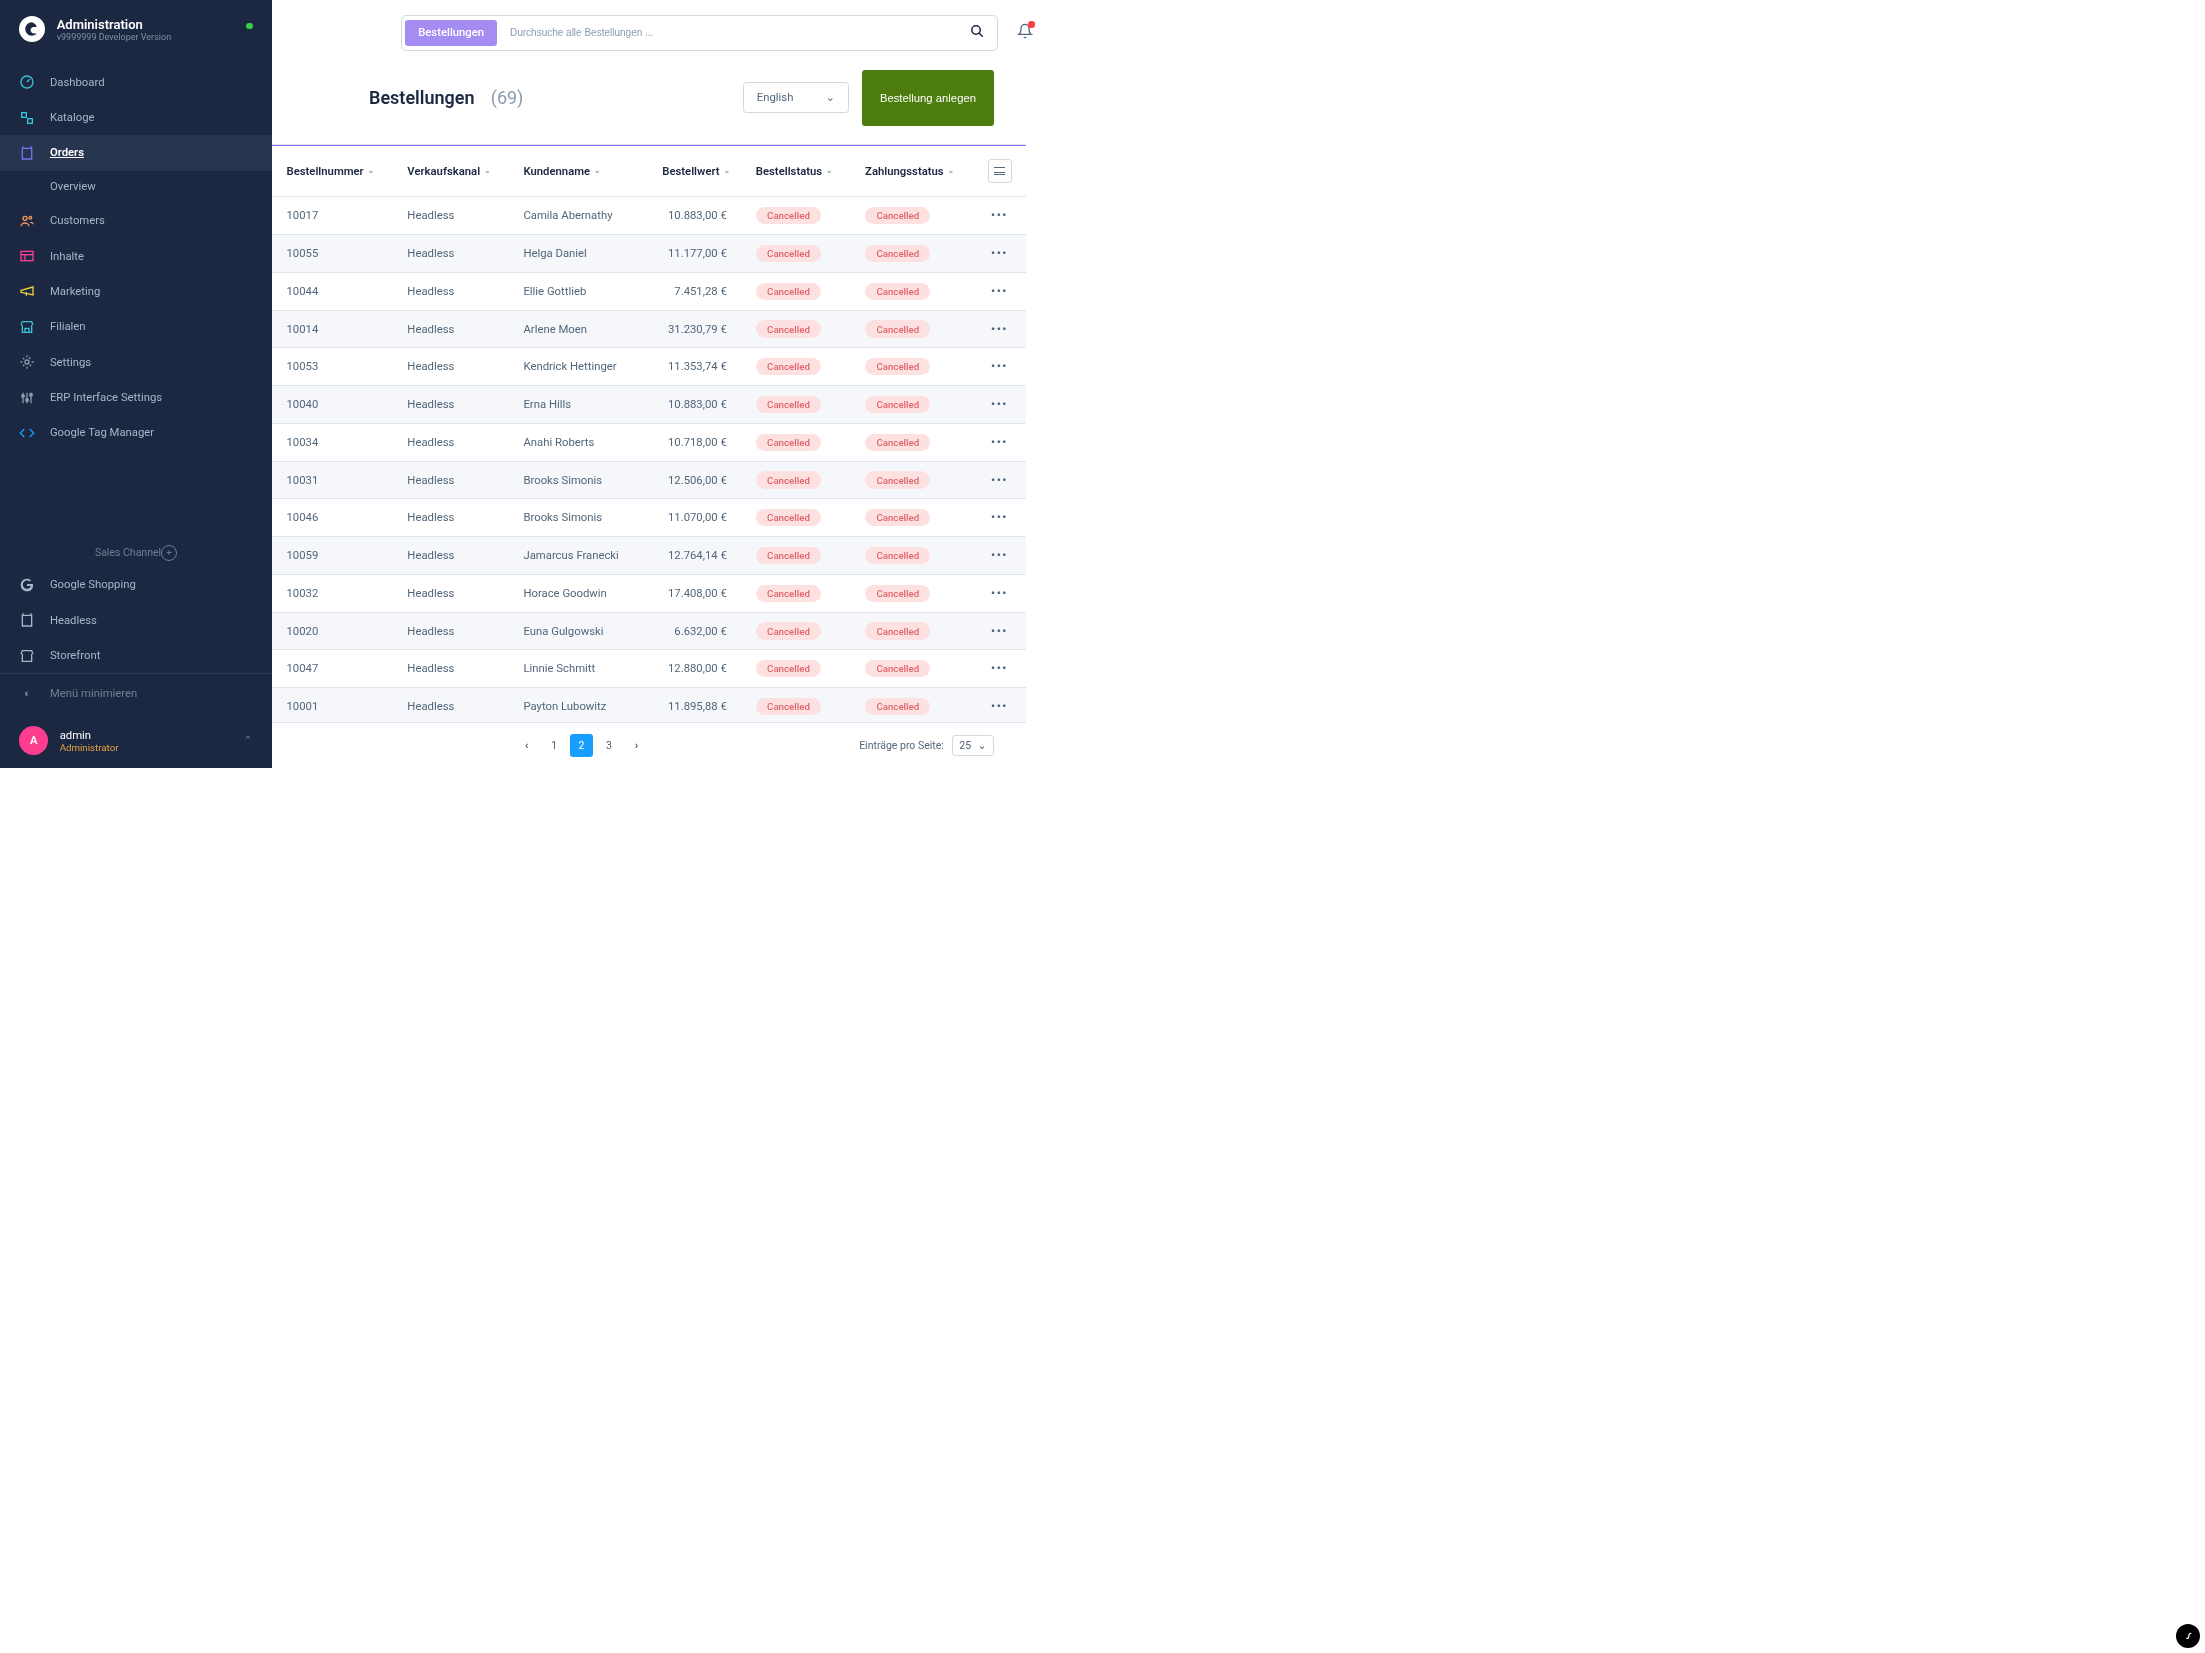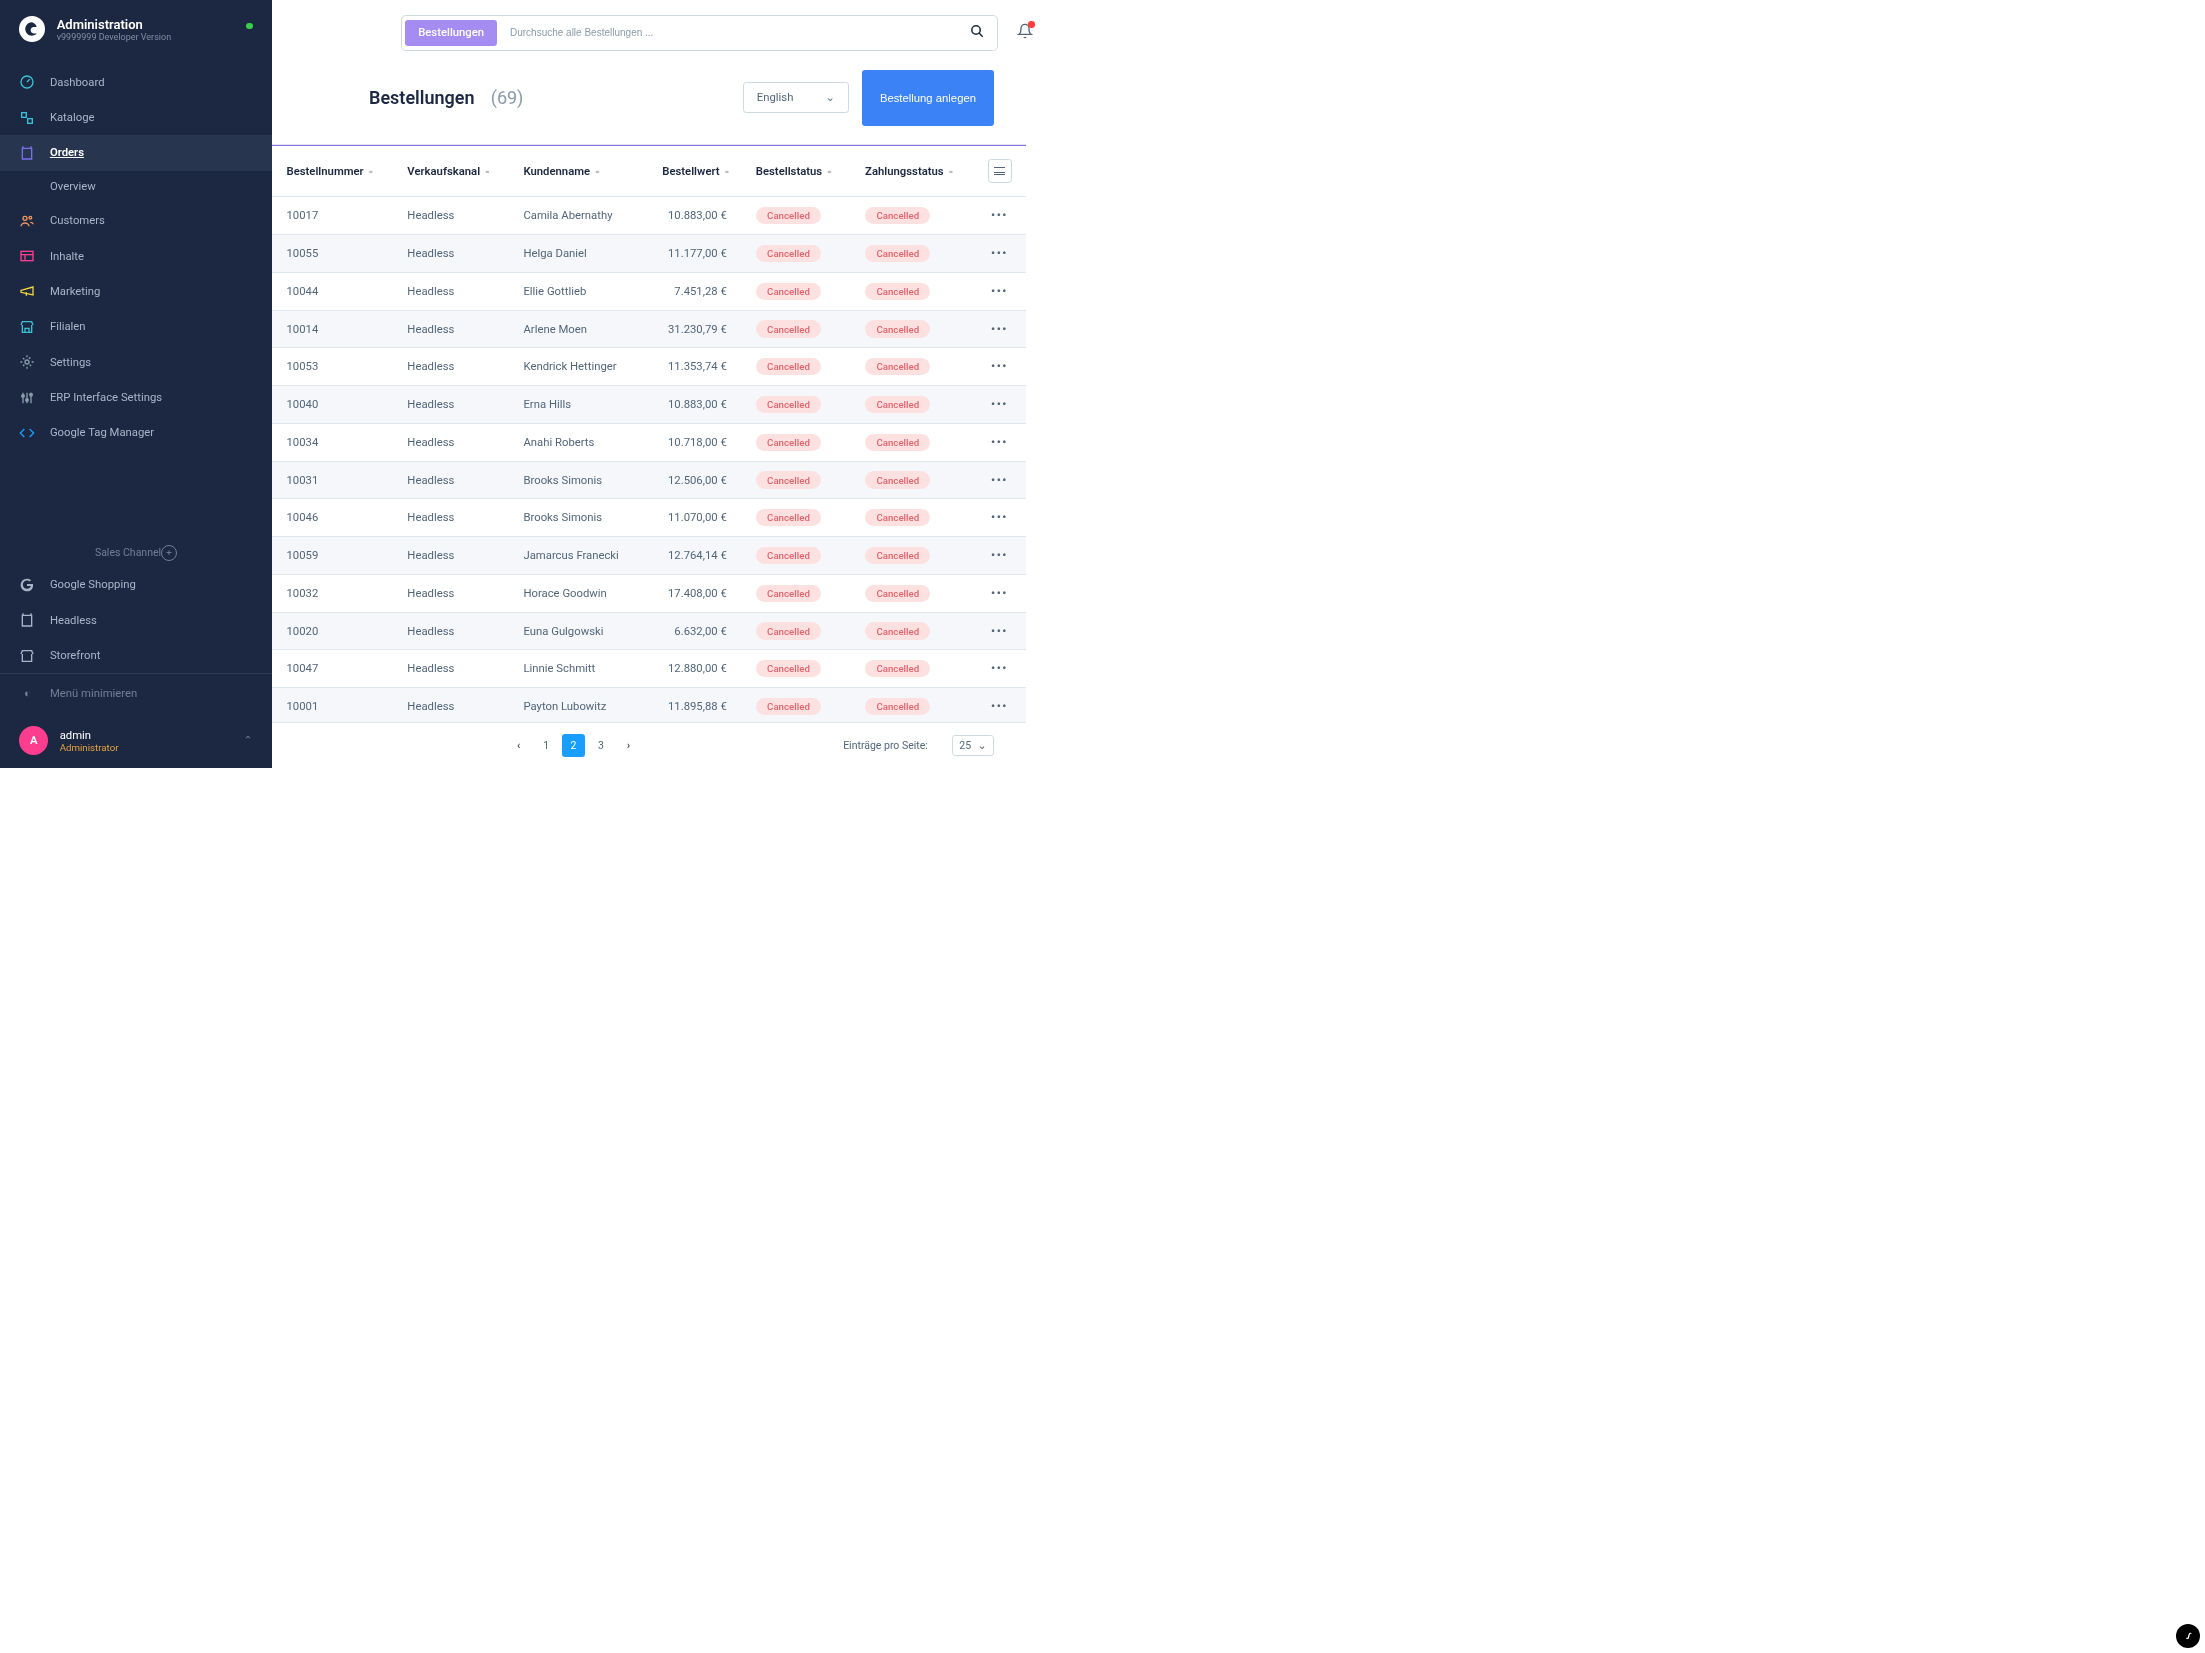--- a/index.html
+++ b/index.html
@@ -40,21 +40,21 @@
 .search-input { flex:1; border:none; outline:none; padding:0 9.7px; font-size:10px; color:#52667a; }
 .search-input::placeholder { color:#8a9bab; }
 .search-icon { padding:0 13px; cursor:pointer; color:#1c2841;}
 .notif { margin-left:auto; position:relative; cursor:pointer; color:#52667a;}
 .notif-dot { position:absolute; top:-1.6px; right:-1.6px; width:6.5px; height:6.5px; border-radius:50%; background:#ff3d3d; }
 
 .page-hdr { display:flex; align-items:center; padding:4.8px 32px 18px 97px; border-bottom:0.8px solid #e0e6ed; gap:13px; }
 .page-title { font-size:18px; font-weight:600; color:#1c2841; }
 .page-count { font-size:18px; color:#8a9bab; margin-left:3.2px; }
 .lang-sel { margin-left:auto; border:0.8px solid #d1d9e0; border-radius:3.2px; padding:8px 13px; display:flex; align-items:center; gap:32px; cursor:pointer; font-size:11.3px; background:#fff;}
-.btn-primary { background:#3b82f6; color:#fff; border:none; border-radius:3.2px; padding:22px 18px; font-size:11.3px; font-weight:500; cursor:pointer; }
+.btn-primary { background:#4d7c0f; color:#fff; border:none; border-radius:3.2px; padding:22px 18px; font-size:11.3px; font-weight:500; cursor:pointer; }
 
 .accent-bar { height:1.6px; background:#8c6ff0; }
 
 
 .table-wrap { flex:1; overflow:auto; position:relative; }
 table { width:100%; border-collapse:collapse;padding-left:42px; }
 th { text-align:left; padding:13px 14.5px; font-weight:600; color:#1c2841; font-size:11.3px; border-bottom:0.8px solid #e0e6ed; background:#fff; position:sticky; top:0; white-space:nowrap;}
 th .sort { opacity:.3; margin-left:4.8px; font-size:9px; cursor:pointer; letter-spacing:-2.4px;}
 td { padding:9.7px 14.5px; border-bottom:0.8px solid #e0e6ed; font-size:11.3px; color:#52667a; white-space:nowrap;}
 tbody tr:nth-child(even) { background:#f5f7fa; }
@@ -65,21 +65,21 @@
 .col-opts-btn { border:0.8px solid #d1d9e0; border-radius:3.2px; width:24px; height:24px; display:inline-flex; align-items:center; justify-content:center; cursor:pointer; }
 .ham{display:inline-block;width:11.3px;height:8px;border-top:1.6px solid #52667a;border-bottom:1.6px solid #52667a;position:relative;}
 .ham::after{content:"";position:absolute;left:0;right:0;top:3.2px;height:1.6px;background:#52667a;}
 
 
 .pager { display:flex; align-items:center; padding:11.3px 32px; border-top:0.8px solid #e0e6ed; }
 .pager-ctr { margin:0 auto; display:flex; align-items:center; gap:4.8px; }
 .pg { min-width:22.6px; height:22.6px; display:flex; align-items:center; justify-content:center; border-radius:3.2px; cursor:pointer; font-size:10.5px; color:#52667a;}
 .pg.active { background:#189eff; color:#fff; }
 .pg.nav-pg { font-size:11.3px; color:#1c2841;}
-.pager-right { display:flex; align-items:center; gap:24px; font-size:10.5px; }
+.pager-right { display:flex; align-items:center; gap:8px; font-size:10.5px; }
 .pp-sel { border:0.8px solid #d1d9e0; border-radius:3.2px; padding:3.2px 6.5px; display:flex; align-items:center; gap:6.5px; cursor:pointer; }
 
 .sf-badge { position:fixed; right:4.8px; bottom:4.8px; width:24px; height:24px; border-radius:50%; background:#000; color:#fff; display:flex; align-items:center; justify-content:center; font-size:13px; }
 
 
 .app { width:1026px; height:768px; }
 </style>
 </head>
 <body>
 

